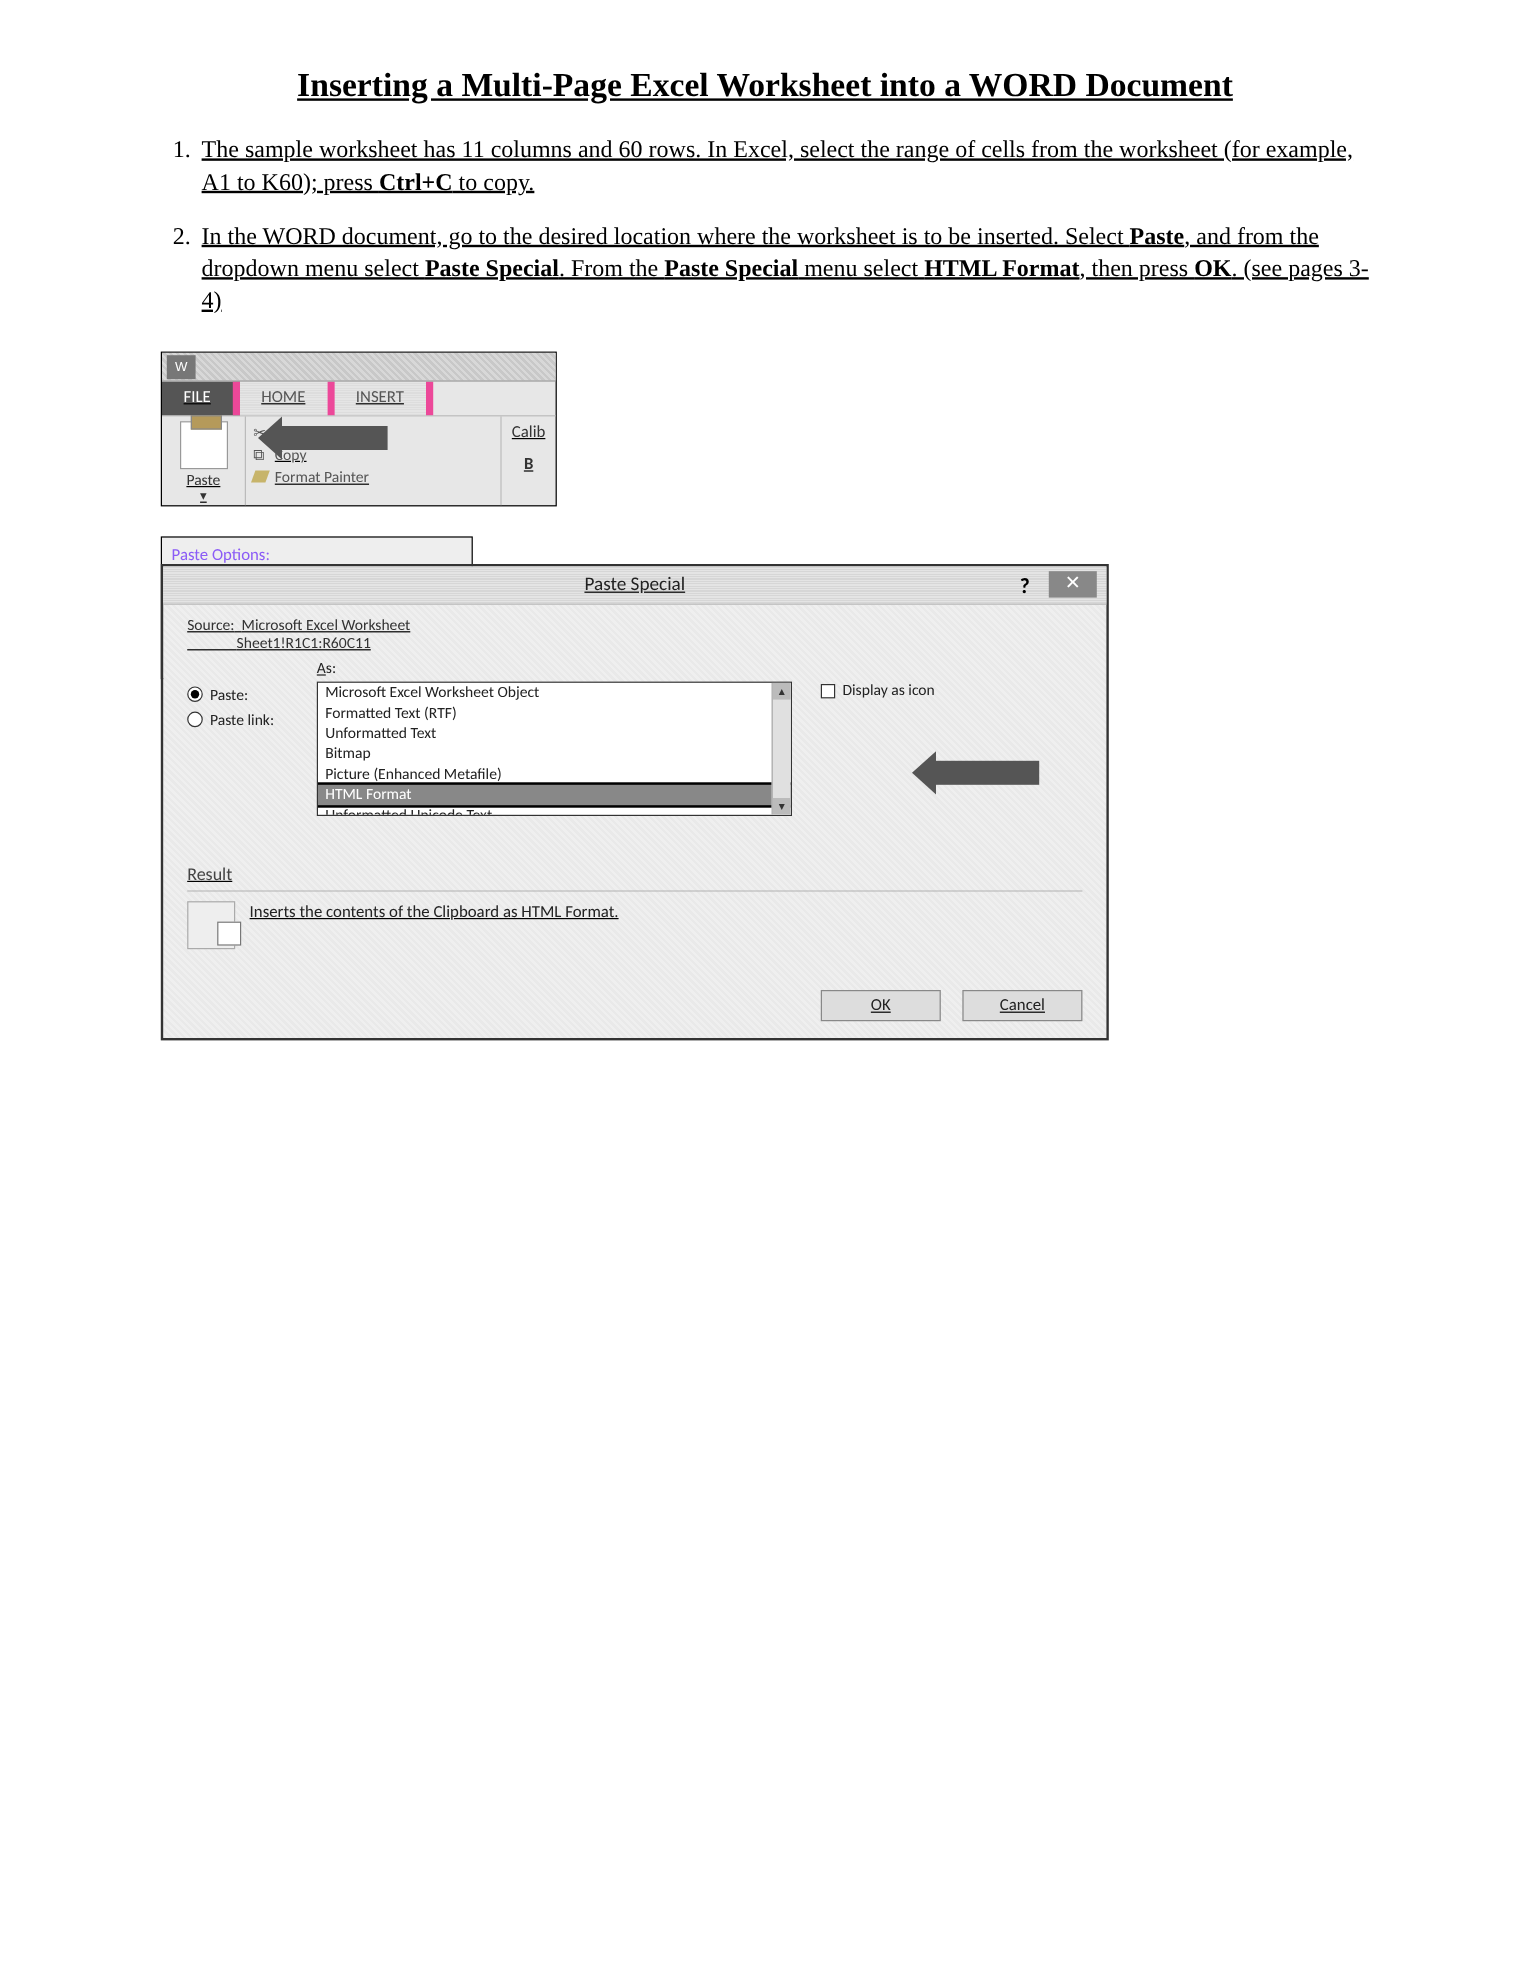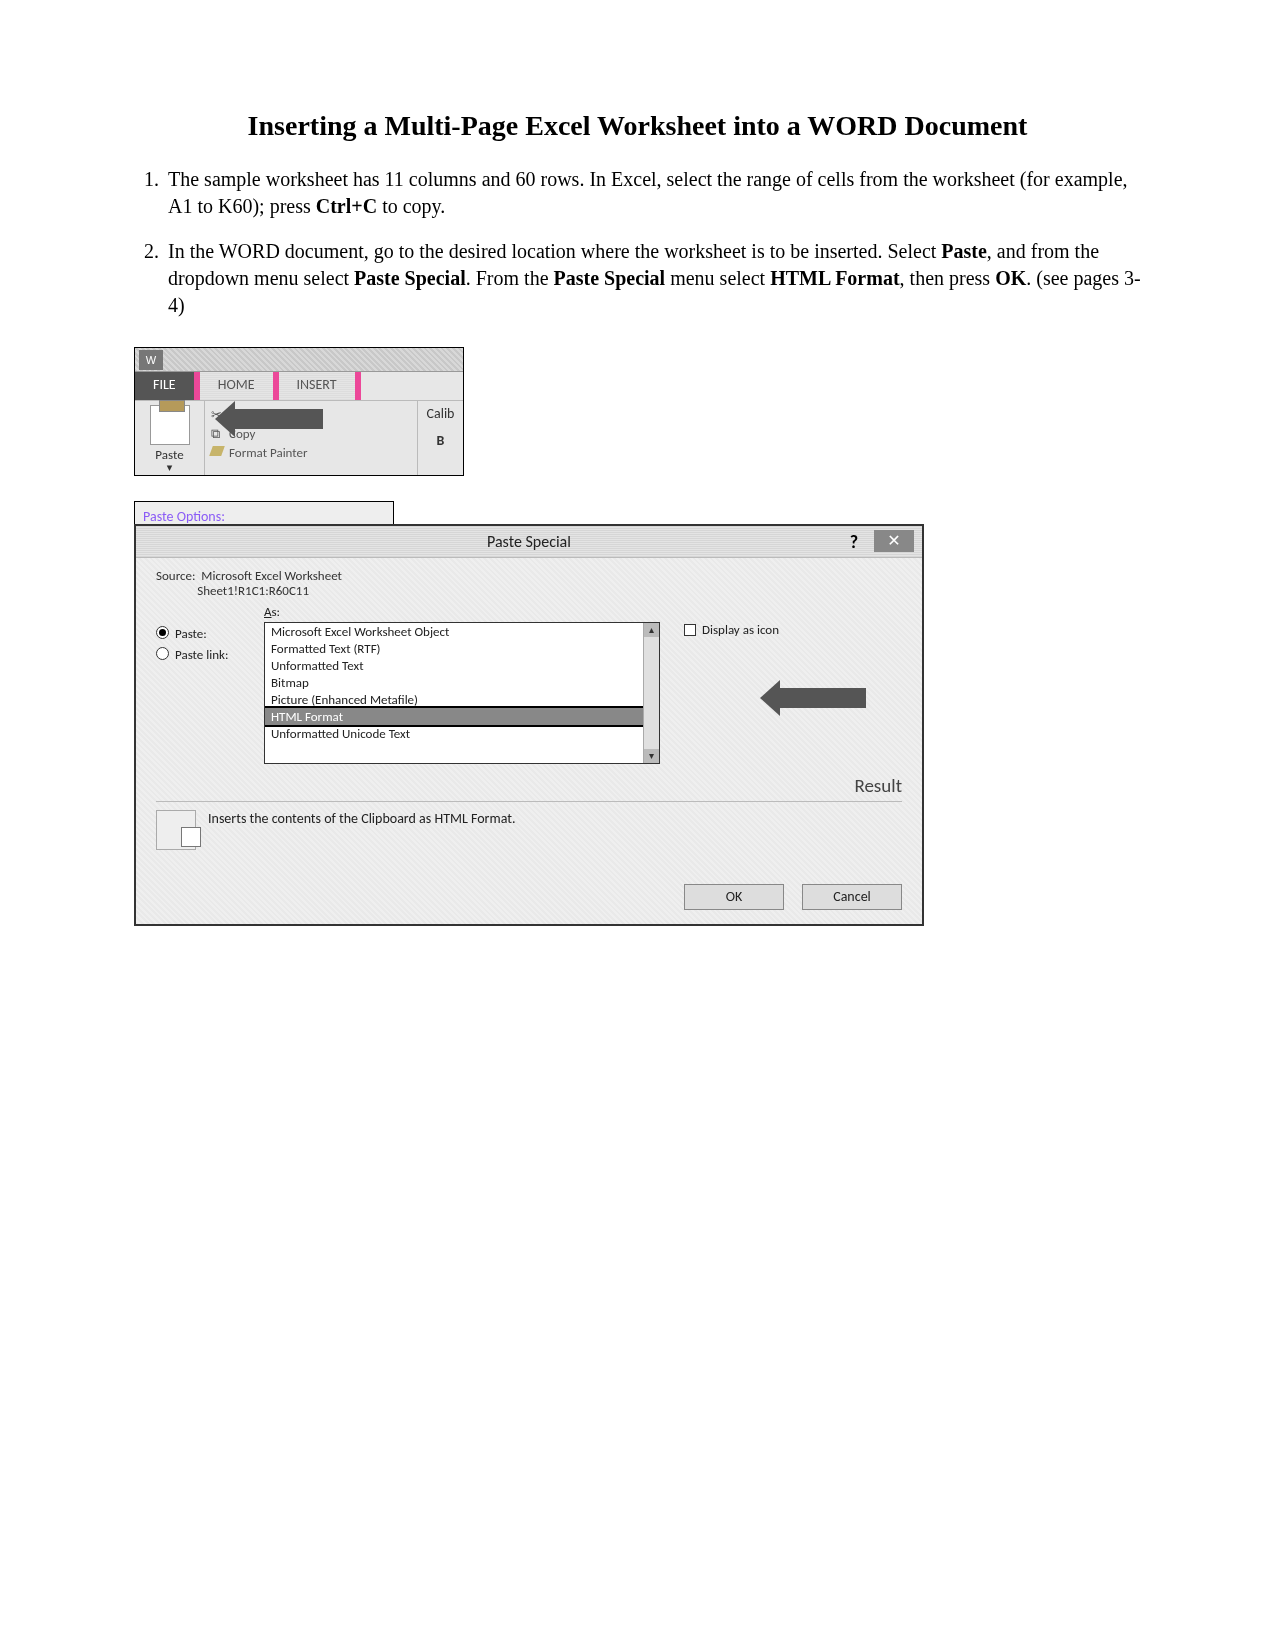--- a/index.html
+++ b/index.html
@@ -6,21 +6,22 @@
   body {
     margin: 0;
     padding: 0;
     width: 1275px;
     height: 1650px;
     background: #fff;
     font-family: "Times New Roman", Times, serif;
     color: #000;
   }
   .page {
-    padding: 110px 130px 0 130px;
+    padding: 56px 130px 0 130px;
+    text-decoration: underline;
   }
   h1.title {
     font-size: 28px;
     font-weight: bold;
     text-align: center;
     margin: 0 0 24px 0;
   }
   ol.steps {
     font-size: 20px;
     line-height: 1.35;
@@ -169,21 +170,21 @@
     border:1px solid #333; background:#fff;
     display:inline-block; position:relative;
   }
   .radio.sel::after {
     content:""; position:absolute; inset:2px;
     background:#000; border-radius:50%;
   }
   .as-label { position:absolute; left:128px; top:46px; font-size:13px; }
   .listbox {
     position:absolute; left:128px; top:64px;
-    width:396px; height:142px;
+    width:396px; height:112px;
     border:1px solid #333;
     background:#fff;
     font-size:13px;
     overflow:hidden;
   }
   .listbox .row { padding:1px 6px; white-space:nowrap;}
   .listbox .row.hl {
     background:#888; color:#fff;
     border:2px solid #000;
     margin: -2px;
@@ -192,21 +193,21 @@
   }
   .listbox .scrollbar {
     position:absolute; right:0; top:0; width:16px; bottom:0;
     background:#e0e0e0; border-left:1px solid #aaa;
   }
   .listbox .sbtn { height:14px; background:#bbb; font-size:10px; text-align:center; color:#333; line-height:14px;}
   .listbox .sbtn.bottom { position:absolute; bottom:0; left:0; right:0;}
   .disp-col { position:absolute; left:548px; top:64px; font-size:13px; display:flex; align-items:center; gap:6px;}
   .chk { width:12px; height:12px; border:1px solid #333; background:#fff; display:inline-block;}
   .result-wrap { margin-top:176px; }
-  .fieldset-label { font-size:19px; color:#444; margin-bottom:4px;text-align:right;}
+  .fieldset-label { font-size:15px; color:#444; margin-bottom:4px;}
   .hr { height:1px; background:#bbb; margin-bottom:8px;}
   .res-row { display:flex; gap:12px; align-items:flex-start; min-height:60px;}
   .res-ico {
     width:40px; height:40px; background:#eee; border:1px solid #aaa; position:relative;
   }
   .res-ico::after {
     content:""; position:absolute; right:-6px; bottom:2px;
     width:18px; height:18px; background:#fff; border:1px solid #777;
   }
   .btns { display:flex; justify-content:flex-end; gap:18px; padding-top:14px;}

